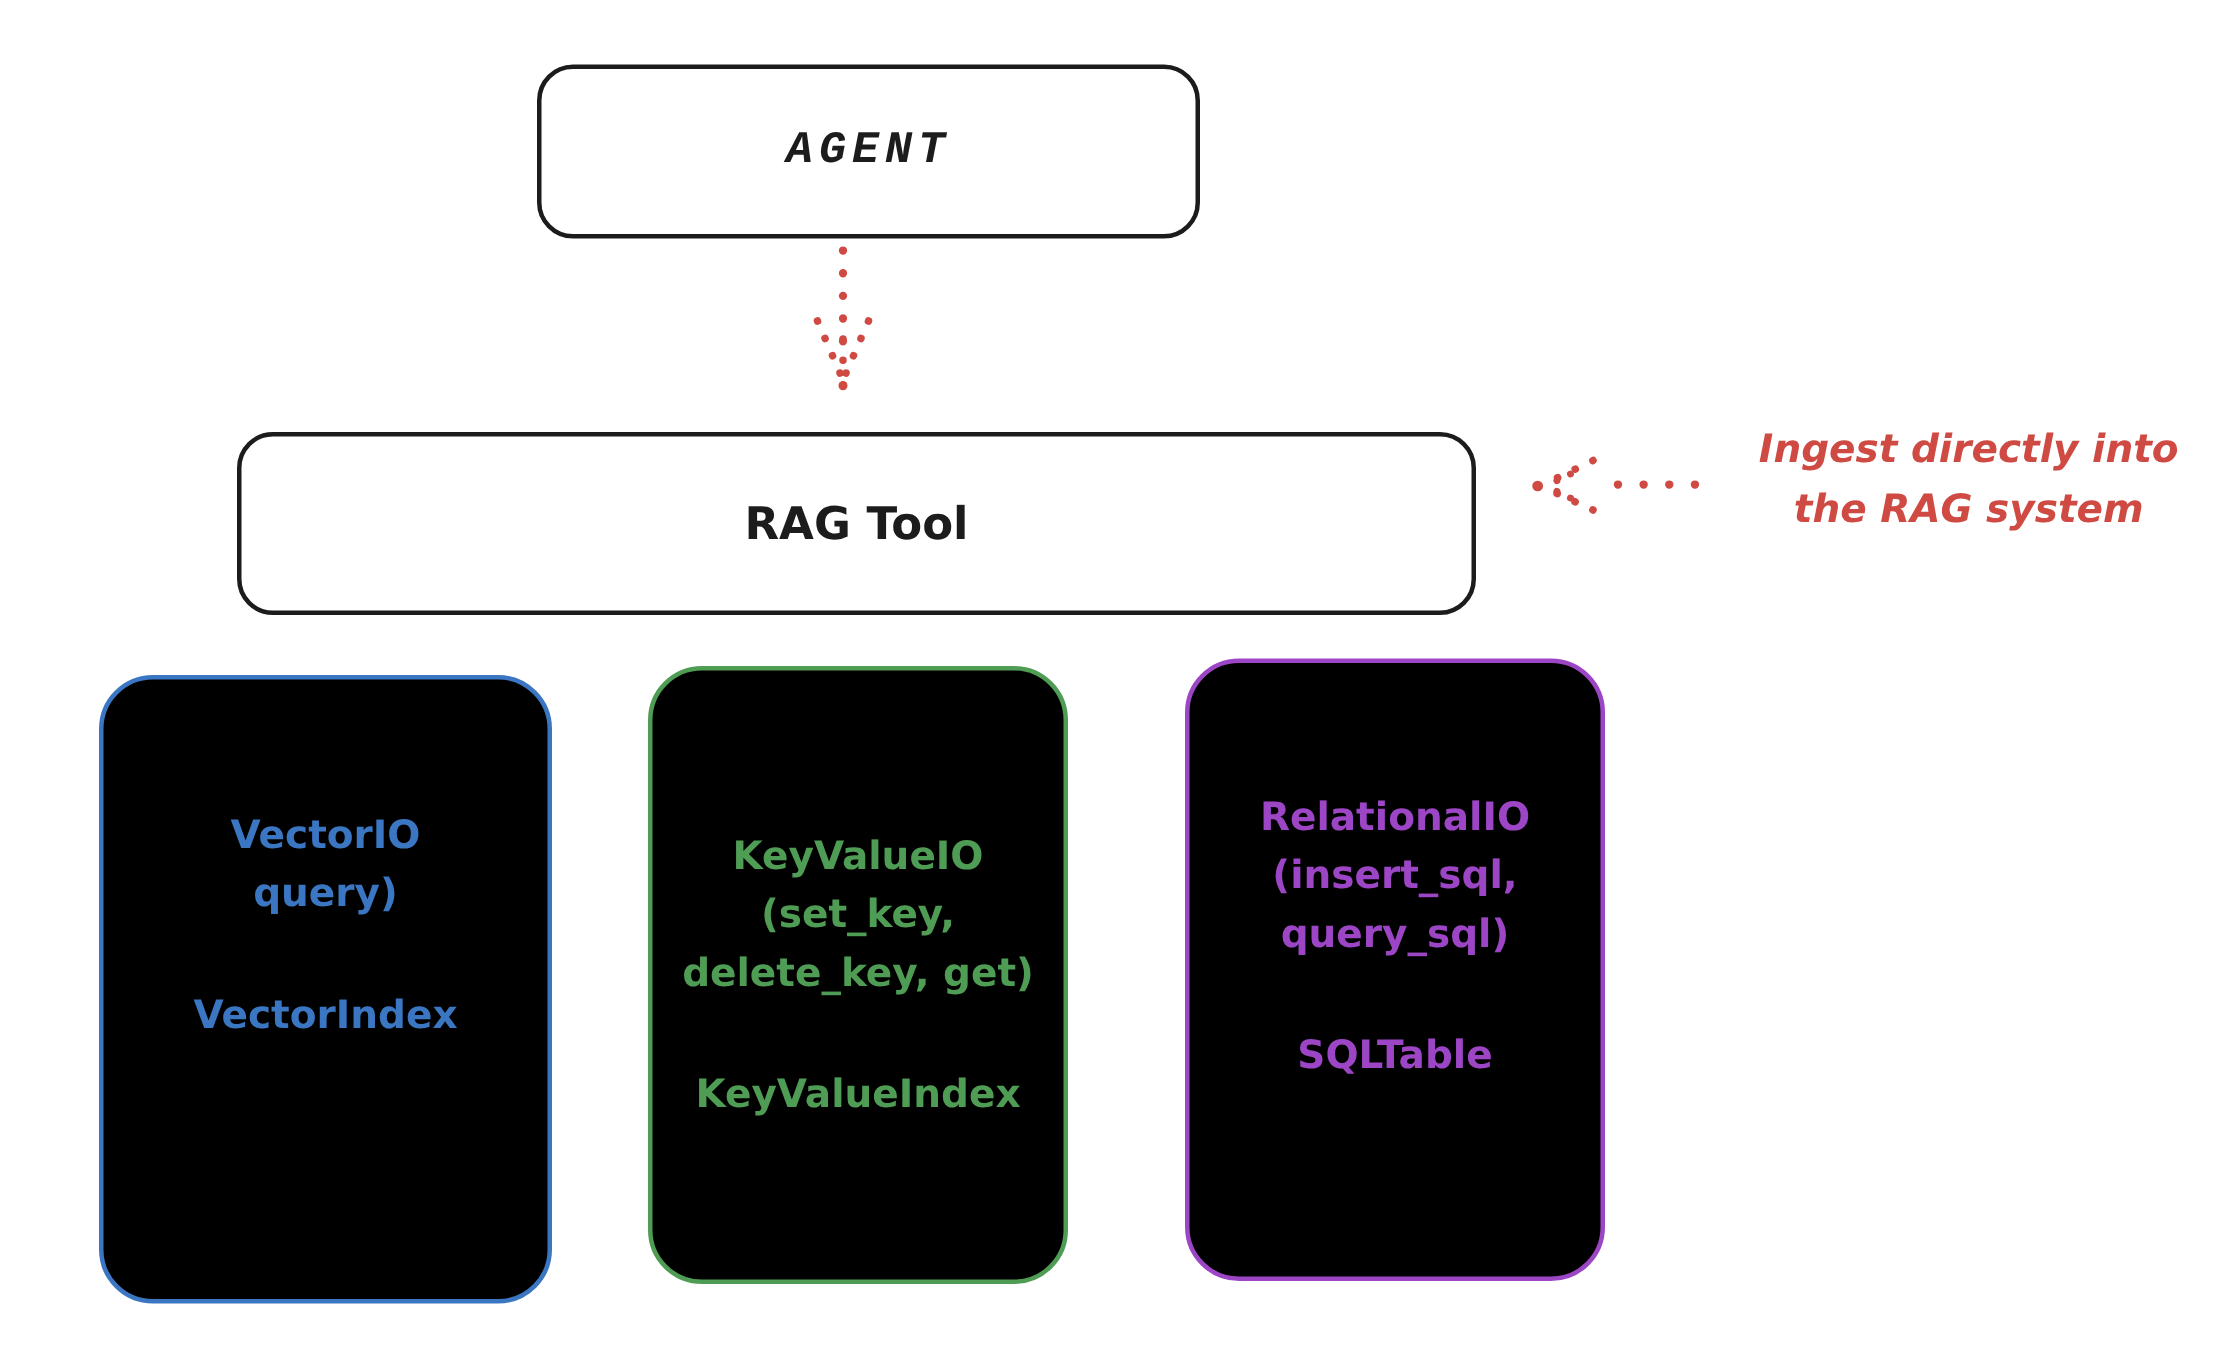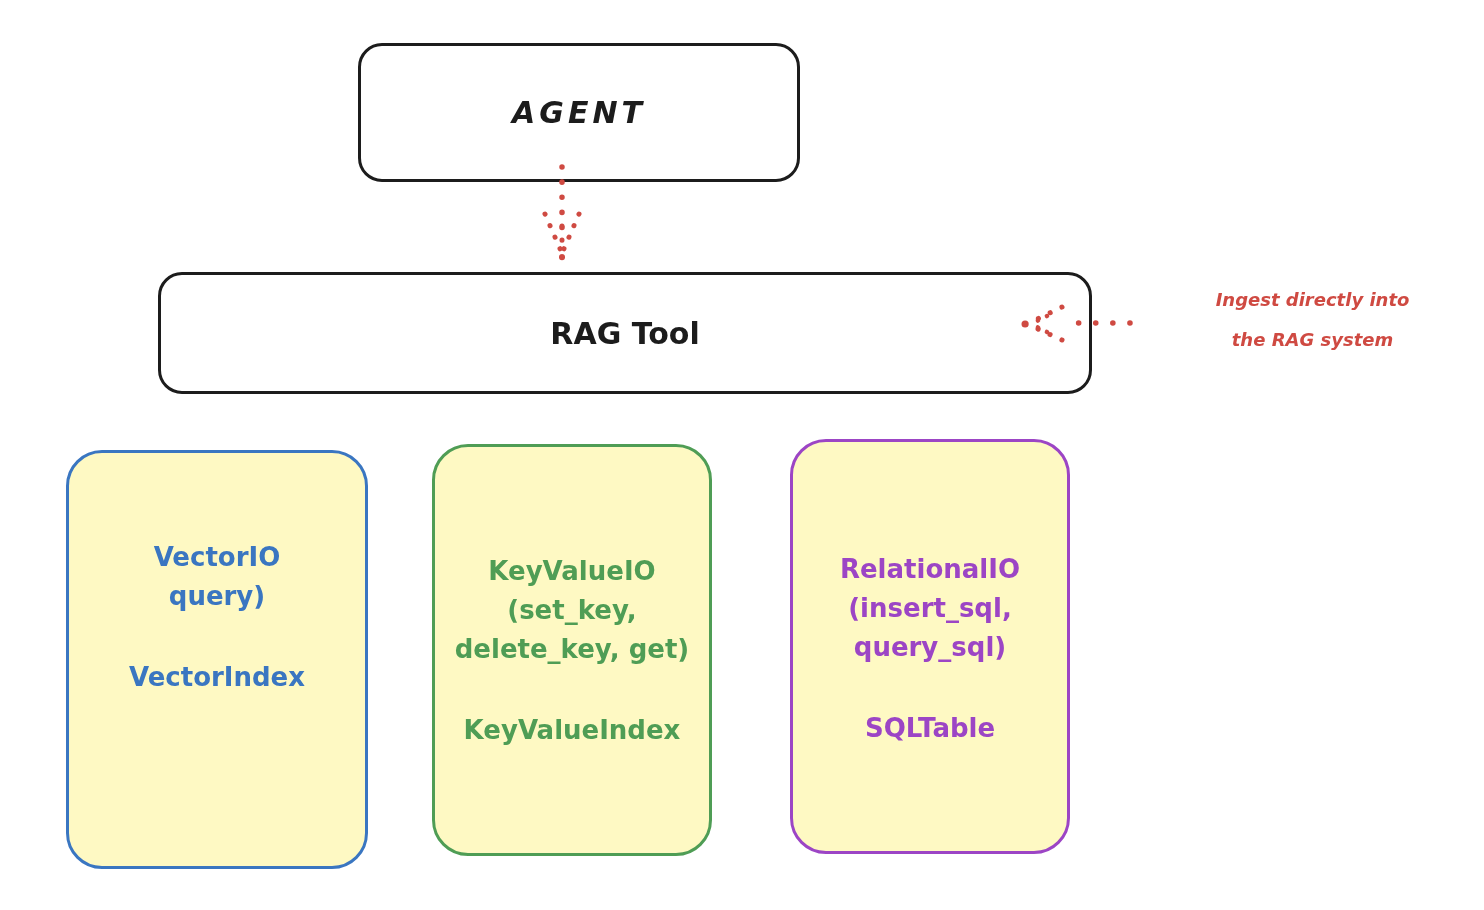--- a/index.html
+++ b/index.html
@@ -25,62 +25,62 @@
     border-radius: 24px;
     background: #ffffff;
     display: flex;
     align-items: center;
     justify-content: center;
     box-sizing: border-box;
     color: var(--outline, #1c1c1c);
   }
   .agent-box {
     left: 358px; top: 43px;
-    width: 442px; height: 139px;
+    width: 442px; height: 116px; font-family: Liberation Mono, monospace;
   }
   .agent-box .box-label {
     font-size: 30px;
     font-weight: 700;
     letter-spacing: 4px;
     font-style: italic;
   }
   .rag-box {
-    left: 158px; top: 272px;
-    width: 934px; height: 122px;
+    left: 158px; top: 288px;
+    width: 826px; height: 122px;
   }
   .rag-box .box-label {
     font-size: 30px;
     font-weight: 600;
   }
   
   .store-box {
     position: absolute;
     border: 3.5px solid var(--c, #333);
     color: var(--c, #333);
     border-radius: 36px;
-    background: #fef9c3;
+    background: #000000;
     box-sizing: border-box;
     text-align: center;
     font-size: 26px;
     font-weight: 600;
     line-height: 39px;
     white-space: nowrap;
   }
   .store-vector   { left: 66px;  top: 450px; width: 302px; height: 419px; padding-top: 85px; }
   .store-keyvalue { left: 432px; top: 444px; width: 280px; height: 412px; padding-top: 105px; }
-  .store-relational { left: 790px; top: 439px; width: 280px; height: 415px; padding-top: 108px; }
+  .store-relational { left: 790px; top: 439px; width: 280px; height: 415px; padding-top: 84px; }
   .store-line { display: block; }
   .index-label { display: block; margin-top: 42px; }
   
   .annotation-text {
     position: absolute;
     left: 1140px; top: 280px;
     width: 345px;
     text-align: center;
-    font-size: 18px;
+    font-size: 26px;
     font-weight: 700;
     line-height: 40px;
     color: var(--red, #cf4a42);
     font-style: italic;
   }
   
   .arrow-layer {
     position: absolute;
     inset: 0;
     pointer-events: none;

